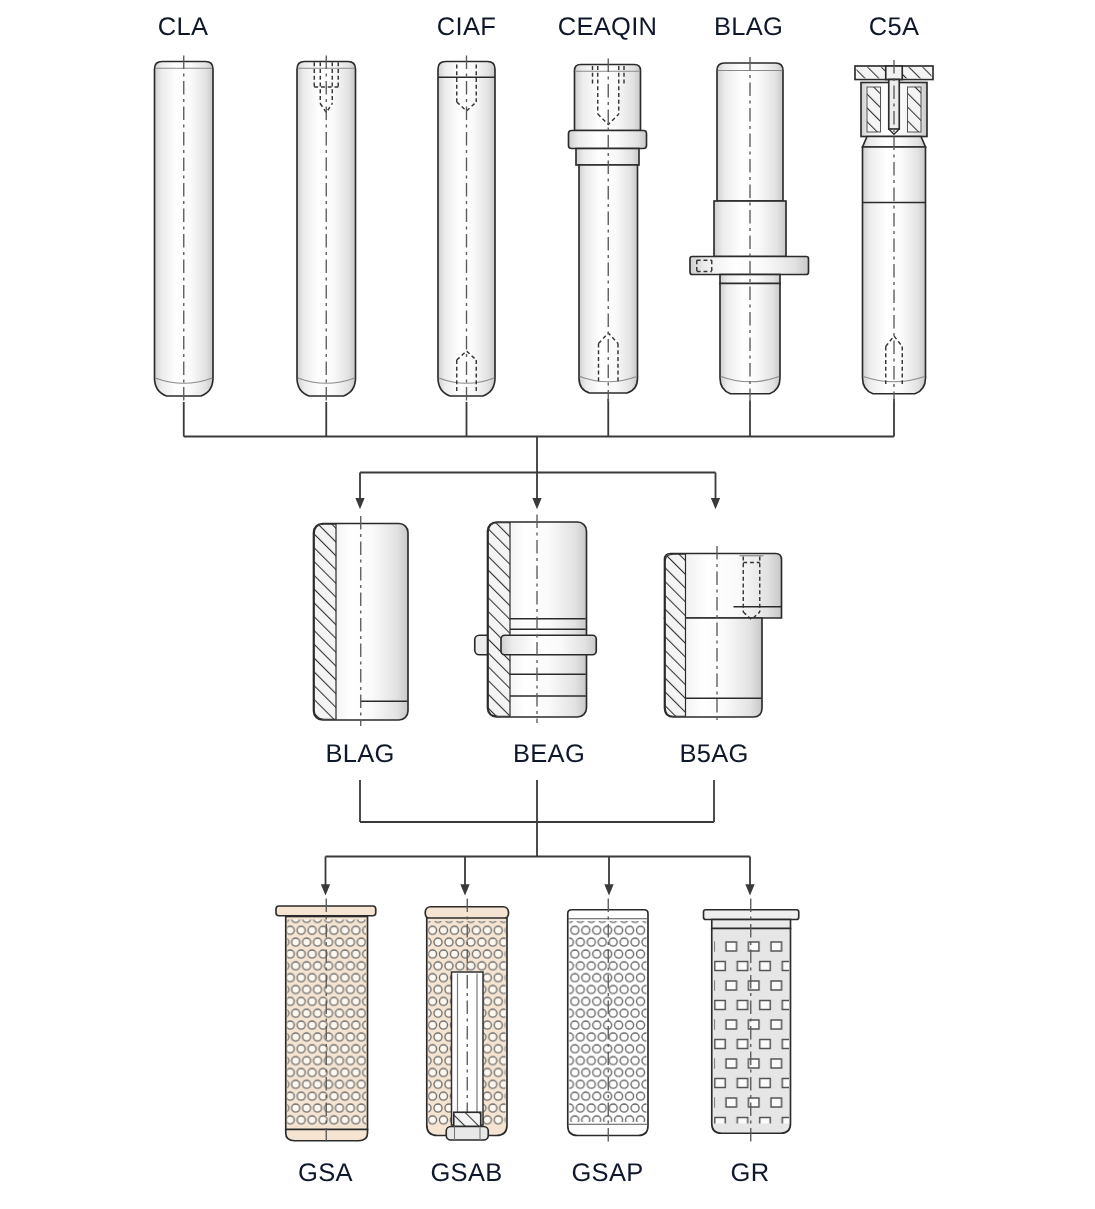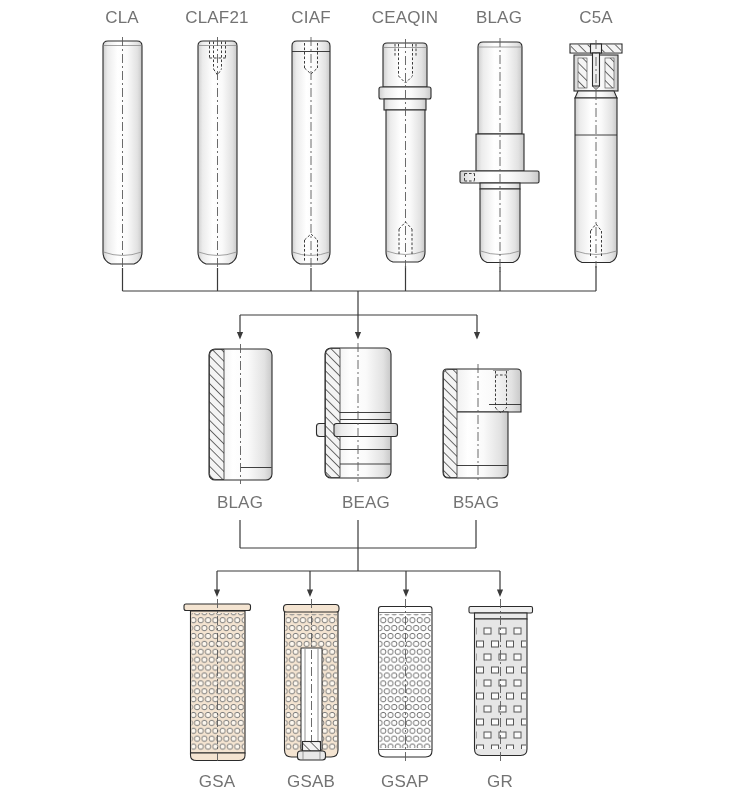--- a/index.html
+++ b/index.html
@@ -1,20 +1,20 @@
 <!DOCTYPE html>
 <html><head>
 <meta charset="utf-8">
 <style>
   html,body{margin:0;padding:0;background:#ffffff;}
   .canvas{position:relative;width:730px;height:806px;background:#ffffff;overflow:hidden;
           font-family:"Liberation Sans", sans-serif;}
   .art{position:absolute;left:0;top:0;}
   .lbl{position:absolute;width:120px;margin-left:-60px;text-align:center;
-       font-size:17px;font-weight:500;color:#737373;letter-spacing:.2px;white-space:nowrap;}
+       font-size:17px;font-weight:500;color:#0f172a;letter-spacing:.2px;white-space:nowrap;}
   .cl{stroke:#5a5a5a;stroke-width:.9;stroke-dasharray:9 3 2 3;fill:none;}
   .th{stroke:#333;stroke-width:.95;stroke-dasharray:2.6 1.9;fill:none;}
   .cn{stroke:#3a3a3a;stroke-width:1.2;fill:none;}
   .ol{stroke:#2b2b2b;stroke-width:1.1;}
   .thin{stroke:#8a8a8a;stroke-width:.8;fill:none;}
   .seam{stroke:#2b2b2b;stroke-width:.9;fill:none;}
 </style>
 </head>
 <body>
 
@@ -186,21 +186,20 @@
     <g>
       <rect class="ol" fill="#efefef" x="469" y="606.5" width="63.5" height="6.5" rx="1.5" stroke-width="1"></rect>
       <rect class="ol" fill="#e9e9e9" x="474.5" y="613" width="52.5" height="6" stroke-width=".9"></rect>
       <path class="ol" fill="#e6e6e6" d="M474.5,619 H527 V749 Q527,755.5 520.5,755.5 H481 Q474.5,755.5 474.5,749 Z"></path>
       <rect x="476" y="622" width="50" height="127" fill="url(#sq)"></rect>
       <line class="cl" x1="500.5" y1="599" x2="500.5" y2="763"></line>
     </g>
   </svg>
 
   <div class="lbl" style="left:122px;top:8px">CLA</div>
-  <div class="lbl" style="left:217px;top:8px">CLAF21</div>
   <div class="lbl" style="left:405px;top:8px">CEAQIN</div>
   <div class="lbl" style="left:311px;top:8px">CIAF</div>
   <div class="lbl" style="left:499px;top:8px">BLAG</div>
   <div class="lbl" style="left:596px;top:8px">C5A</div>
 
   <div class="lbl" style="left:240px;top:493px">BLAG</div>
   <div class="lbl" style="left:366px;top:493px">BEAG</div>
   <div class="lbl" style="left:476px;top:493px">B5AG</div>
 
   <div class="lbl" style="left:217px;top:772px">GSA</div>

